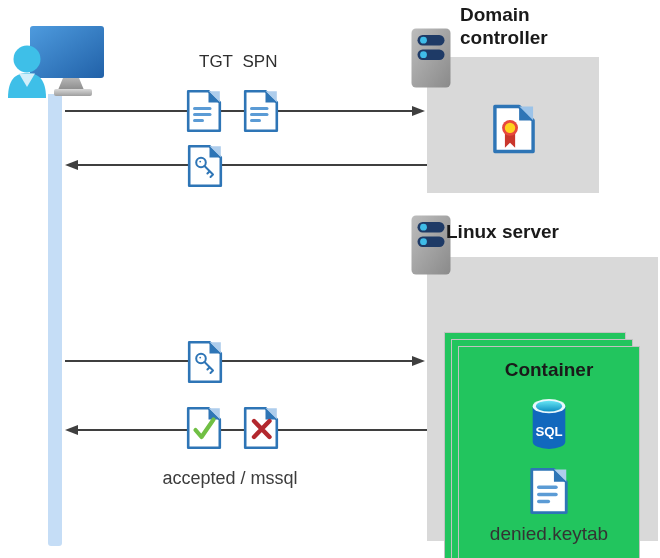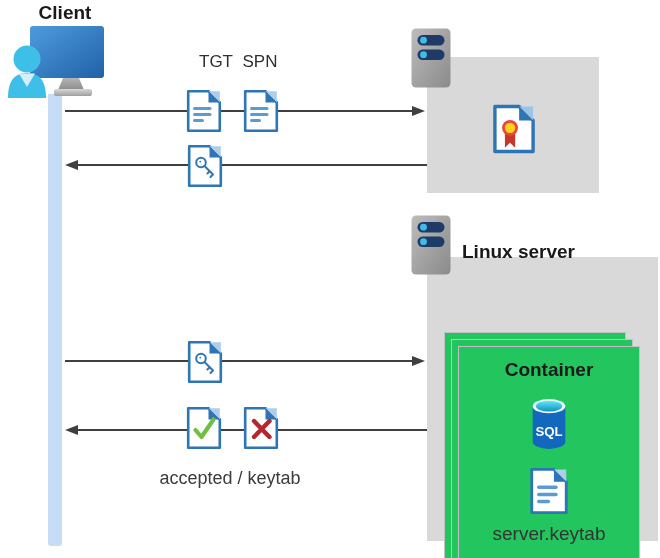--- a/index.html
+++ b/index.html
@@ -52,21 +52,20 @@
         <stop offset="0" stop-color="#d8d8d8"></stop>
           <stop offset="1" stop-color="#9e9e9e"></stop>
       </linearGradient>
       <linearGradient id="g-cyl" x1="0" y1="0" x2="0" y2="1">
         <stop offset="0" stop-color="#66e6f4"></stop>
           <stop offset="1" stop-color="#0e90c4"></stop>
       </linearGradient>
     </defs>
   </svg>
 
-  <div class="abs title center" style="left:15px;top:2px;width:100px;">Client</div>
 
   <div class="abs lifeline" style="left:48px;top:94px;width:14px;height:452px;"></div>
 
   <svg class="abs" style="left:6px;top:26px;" width="100" height="72" viewBox="0 0 100 72">
     <rect x="24" y="0" width="74" height="52" rx="3" fill="url(#g-mon)"></rect>
     <polygon points="57,52 73,52 78,64 52,64" fill="url(#g-stand)"></polygon>
     <rect x="48" y="63" width="38" height="7" rx="2" fill="url(#g-base)"></rect>
     <circle cx="21" cy="33" r="13.5" fill="#3ebfe8"></circle>
     <path d="M2 72 C2 54 9 47 21 47 C33 47 40 54 40 72 Z" fill="#3ebfe8"></path>
     <polygon points="13,47.5 29,47.5 21,61" fill="#d2effa"></polygon>
@@ -75,41 +74,42 @@
   <div class="abs gray-box" style="left:427px;top:57px;width:172px;height:136px;"></div>
 
   <svg class="abs" style="left:411px;top:28px;" width="40" height="60" viewBox="0 0 40 60">
     <rect x="0.5" y="0.5" width="39" height="59" rx="4.5" fill="url(#g-srv)"></rect>
     <rect x="6.5" y="7" width="27" height="10.5" rx="5.2" fill="#1e3a66"></rect>
     <rect x="6.5" y="21.5" width="27" height="10.5" rx="5.2" fill="#1e3a66"></rect>
     <circle cx="12.5" cy="12.2" r="3.4" fill="#3fbce8"></circle>
     <circle cx="12.5" cy="26.7" r="3.4" fill="#3fbce8"></circle>
   </svg>
 
+  <div class="abs title" style="left:460px;top:4px;width:125px;">Domain controller</div>
 
   <svg class="abs" style="left:492px;top:104px;" width="44" height="50" viewBox="0 0 38 44">
     <path d="M2.2 2.2 H23.5 L35.8 14.5 V41.8 H2.2 Z" fill="#fff" stroke="#2e75b6" stroke-width="3" stroke-linejoin="round"></path>
     <polygon points="23.5,2.2 35.8,2.2 35.8,14.5" fill="#9cc3e8"></polygon>
     <polygon points="23.5,2.2 35.8,14.5 23.5,14.5" fill="#2e75b6"></polygon>
     <polygon points="11,26.5 20,26.5 20,38.5 15.5,34 11,38.5" fill="#c9362c"></polygon>
     <circle cx="15.5" cy="21" r="7" fill="#e8483c"></circle>
     <circle cx="15.5" cy="21" r="4.6" fill="#ffd21e"></circle>
   </svg>
 
   <div class="abs gray-box" style="left:427px;top:257px;width:231px;height:284px;"></div>
 
   <svg class="abs" style="left:411px;top:215px;" width="40" height="60" viewBox="0 0 40 60">
     <rect x="0.5" y="0.5" width="39" height="59" rx="4.5" fill="url(#g-srv)"></rect>
     <rect x="6.5" y="7" width="27" height="10.5" rx="5.2" fill="#1e3a66"></rect>
     <rect x="6.5" y="21.5" width="27" height="10.5" rx="5.2" fill="#1e3a66"></rect>
     <circle cx="12.5" cy="12.2" r="3.4" fill="#3fbce8"></circle>
     <circle cx="12.5" cy="26.7" r="3.4" fill="#3fbce8"></circle>
   </svg>
 
-  <div class="abs title" style="left:462px;top:221px;width:190px;margin-top:20px;">Linux server</div>
+  <div class="abs title" style="left:446px;top:221px;width:190px;">Linux server</div>
 
   <div class="abs card" style="left:444px;top:284px;width:180px;height:228px;"></div>
   <div class="abs card" style="left:451px;top:291px;width:180px;height:228px;"></div>
   <div class="abs card" style="left:458px;top:298px;width:180px;height:226px;">
     <div class="abs title center" style="left:0;top:12px;width:180px;">Container</div>
 
     <svg class="abs" style="left:72px;top:50px;" width="36" height="54" viewBox="0 0 34 53">
       <path d="M1 9 L1 44 A16 7 0 0 0 33 44 L33 9 Z" fill="#1168bd"></path>
       <ellipse cx="17" cy="9" rx="16" ry="7" fill="#e8f8fc"></ellipse>
       <ellipse cx="17" cy="9" rx="12.8" ry="5.3" fill="url(#g-cyl)"></ellipse>
@@ -120,21 +120,21 @@
       <path class="doc-body" d="M2.2 2.2 H22.5 L33.8 13.5 V41.8 H2.2 Z"></path>
       <polygon class="doc-corner" points="22.5,2.2 33.8,2.2 33.8,13.5"></polygon>
       <polygon class="doc-flap" points="22.5,2.2 33.8,13.5 22.5,13.5"></polygon>
       <g class="doc-lines">
         <rect x="7" y="17" width="19" height="3.2" rx="1.6"></rect>
         <rect x="7" y="23.5" width="19" height="3.2" rx="1.6"></rect>
         <rect x="7" y="30" width="12" height="3.2" rx="1.6"></rect>
       </g>
     </svg>
 
-    <div class="abs file-label" style="left:0;top:176px;width:180px;">server.keytab</div>
+    <div class="abs file-label" style="left:0;top:176px;width:180px;">denied.keytab</div>
   </div>
 
   <div class="abs small-label" style="left:186px;top:52px;width:36px;">TGT</div>
   <div class="abs small-label" style="left:230px;top:52px;width:36px;">SPN</div>
 
   <div class="abs hline" style="left:65px;top:110px;width:347px;"></div>
   <div class="abs head-right" style="left:412px;top:106px;"></div>
 
   <svg class="abs" style="left:186px;top:89px;" width="36" height="44" viewBox="0 0 36 44">
     <path class="doc-body" d="M2.2 2.2 H22.5 L33.8 13.5 V41.8 H2.2 Z"></path>
@@ -194,15 +194,15 @@
     <polygon class="doc-flap" points="22.5,2.2 33.8,13.5 22.5,13.5"></polygon>
     <path class="doc-check" d="M9.5 24 L15.5 31 L27.5 13.5"></path>
   </svg>
   <svg class="abs" style="left:243px;top:406px;" width="36" height="44" viewBox="0 0 36 44">
     <path class="doc-body" d="M2.2 2.2 H22.5 L33.8 13.5 V41.8 H2.2 Z"></path>
     <polygon class="doc-corner" points="22.5,2.2 33.8,2.2 33.8,13.5"></polygon>
     <polygon class="doc-flap" points="22.5,2.2 33.8,13.5 22.5,13.5"></polygon>
     <path class="doc-x" d="M11 15 L26.5 31 M26.5 15 L11 31"></path>
   </svg>
 
-  <div class="abs result-label" style="left:130px;top:468px;width:200px;">accepted / keytab</div>
+  <div class="abs result-label" style="left:130px;top:468px;width:200px;">accepted / mssql</div>
 
 </div>
 
 </body></html>

